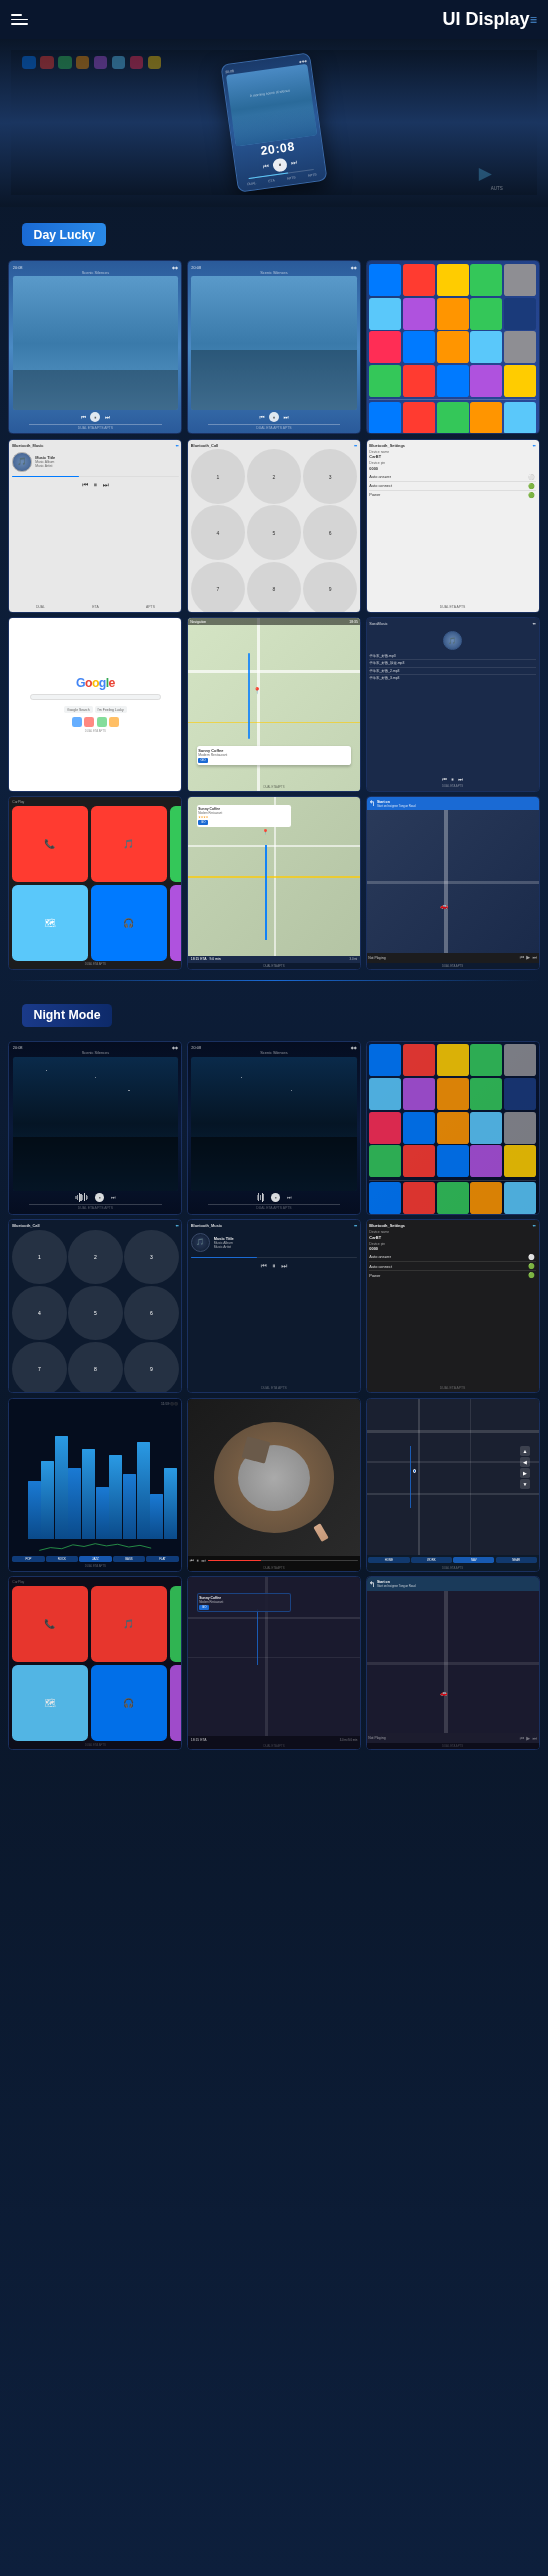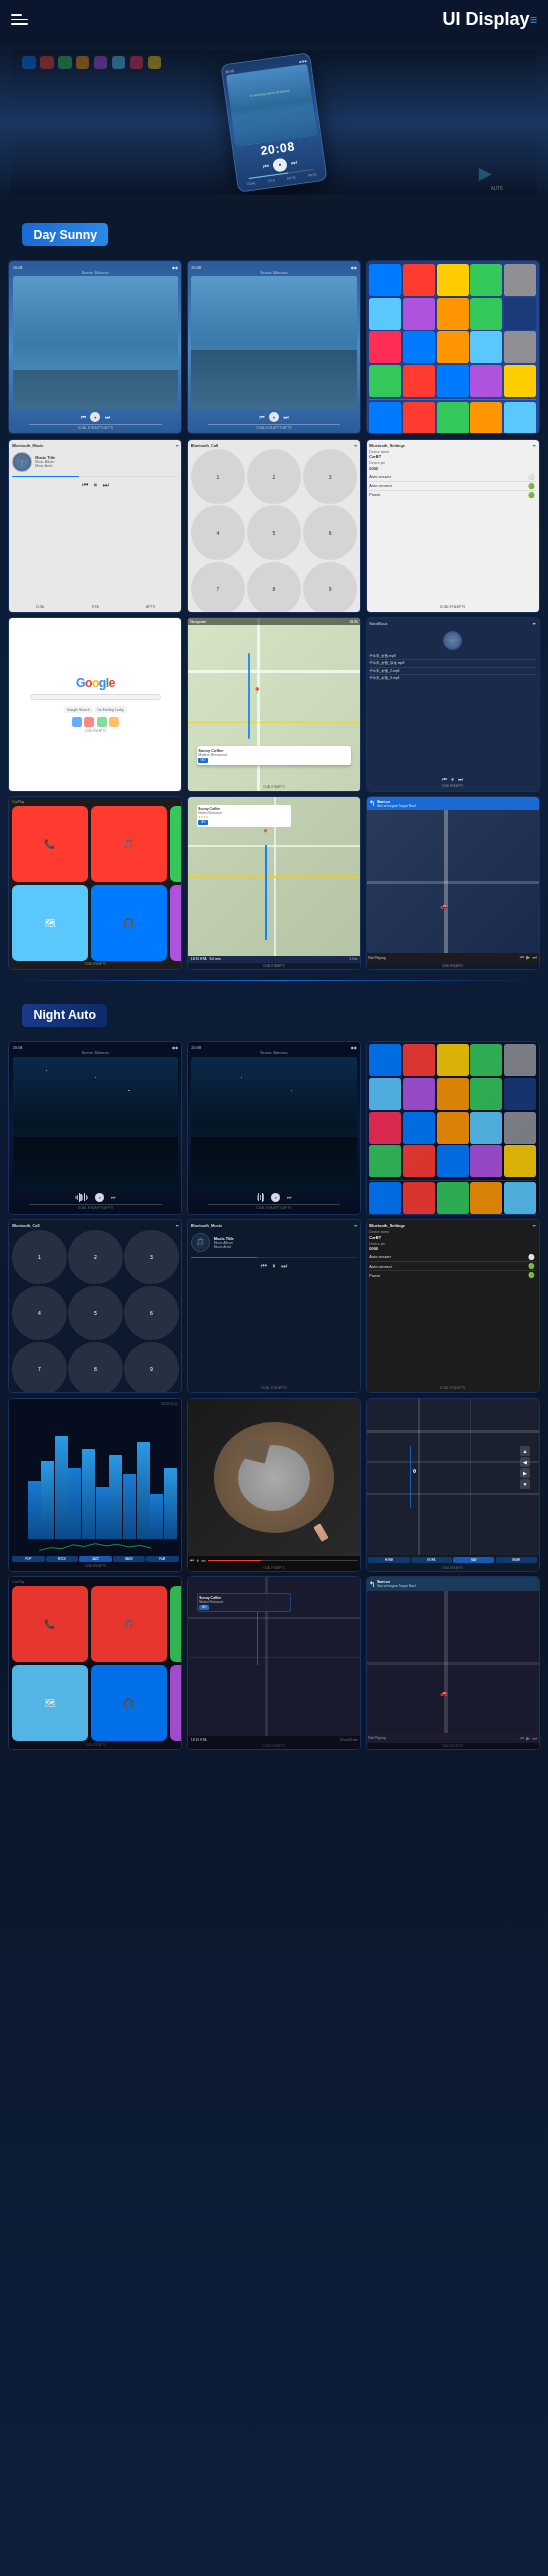--- a/index.html
+++ b/index.html
@@ -136,21 +136,21 @@
       </div>
     </div>
 
     <div style="position:absolute;right:45px;bottom:11.2px;opacity:0.3;font-size:17px;color:#5ac8fa;">▶</div>
 
     <div style="position:absolute;right:34px;bottom:4.5px;opacity:0.4;font-size:4.5px;color:white;">AUTS</div>
   </div>
 </div>
 
 <div style="padding:5.6px 11.2px;">
-  <div class="section-label">Day Sunny</div>
+  <div class="section-label">Day Lucky</div>
 </div>
 
 <div class="row-screens">
 
   <div class="screen-card">
     <div style="width:100%;height:100%;background:linear-gradient(180deg,#2a5a9a,#4a8ac4,#2a5a9a);display:flex;flex-direction:column;align-items:center;padding:3.4px;">
       <div style="width:100%;display:flex;justify-content:space-between;font-size:3.9px;color:rgba(255,255,255,0.8);">
         <span>20:08</span>
         <span>◆◆</span>
       </div>
@@ -476,21 +476,21 @@
         </div>
       </div>
       <div style="font-size:2.8px;color:rgba(255,255,255,0.4);text-align:center;background:#0d1a30;padding:1.1px;">DUAL  ETA  APTS</div>
     </div>
   </div>
 </div>
 
 <div class="section-divider"></div>
 
 <div style="padding:5.6px 11.2px;">
-  <div class="section-label" style="background:linear-gradient(90deg,#1a3a8a,#0d2a6a);">Night Auto</div>
+  <div class="section-label" style="background:linear-gradient(90deg,#1a3a8a,#0d2a6a);">Night Mode</div>
 </div>
 
 <div class="row-screens">
 
   <div class="screen-card">
     <div style="width:100%;height:100%;background:linear-gradient(180deg,#050d20,#0a1a3a,#050d20);display:flex;flex-direction:column;align-items:center;padding:3.4px;">
       <div style="width:100%;display:flex;justify-content:space-between;font-size:3.9px;color:rgba(255,255,255,0.7);">
         <span>20:08</span>
         <span>◆◆</span>
       </div>

